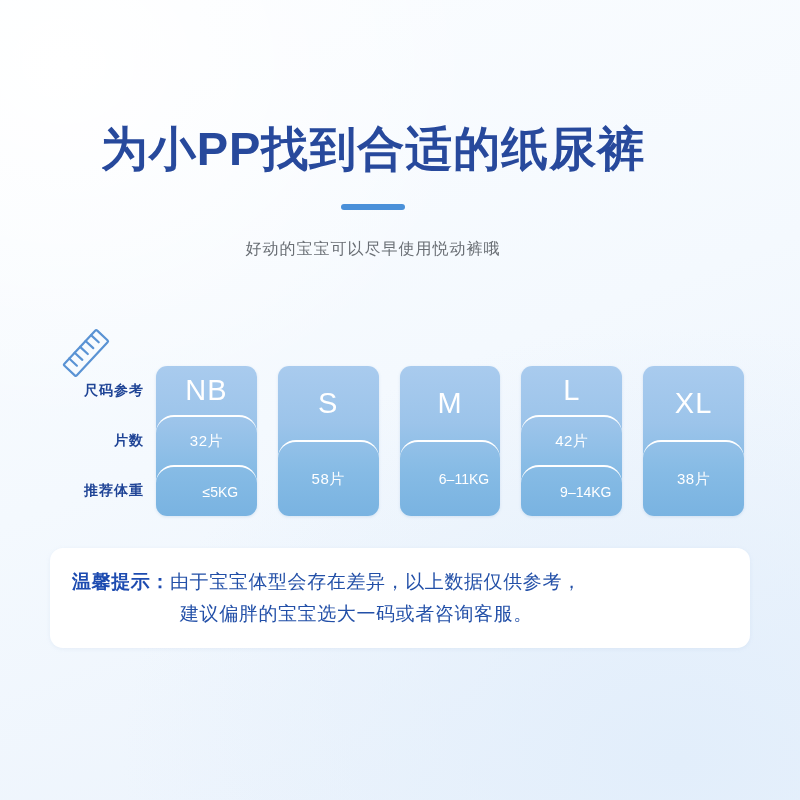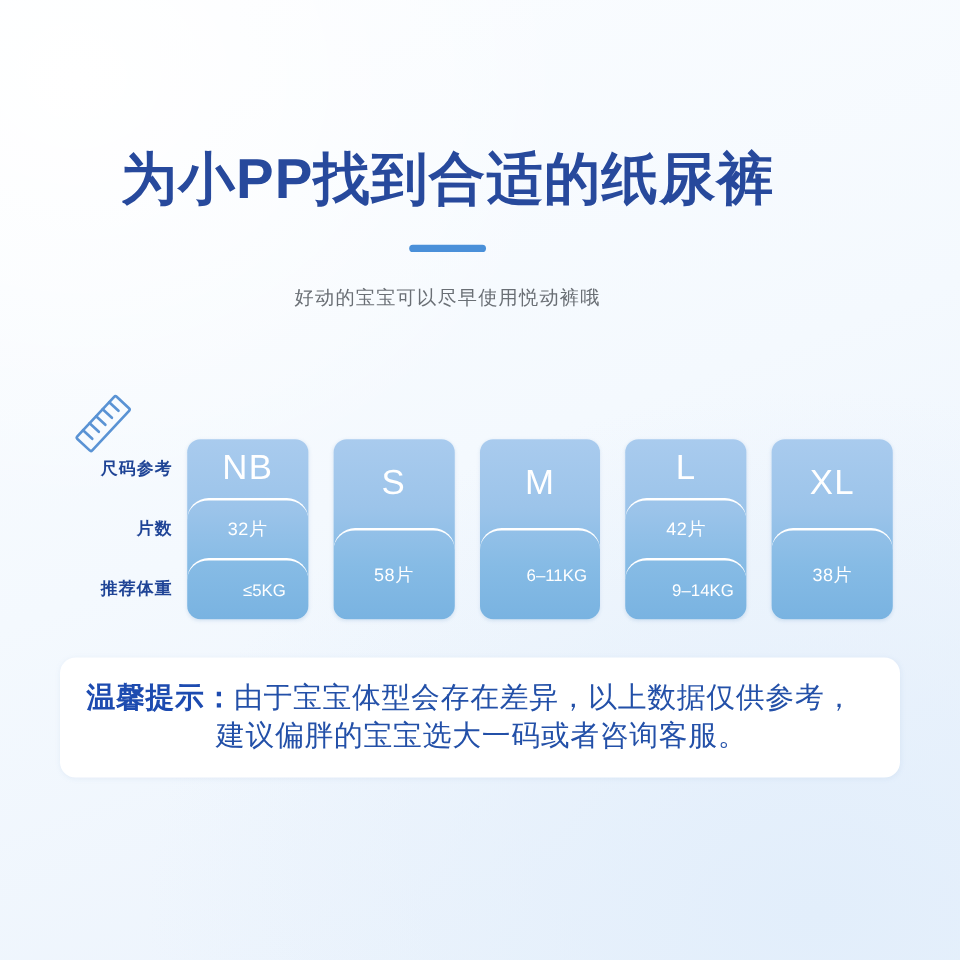--- a/index.html
+++ b/index.html
@@ -146,21 +146,21 @@
     height: 100px;
     background: #ffffff;
     border-radius: 13px;
     box-shadow: 0 1px 4px rgba(140,170,205,0.13);
     display: flex;
     align-items: center;
     box-sizing: border-box;
     padding: 0 18px 0 22px;
   }
   .tip-inner {
-    font-size: 24px;
+    font-size: 19px;
     line-height: 32px;
     color: #2350a8;
     letter-spacing: 0.6px;
     text-align: justify;
     font-family: Liberation Serif, serif;
   }
   .tip-label {
     font-weight: bold;
     color: #1d4bb0;
   }

